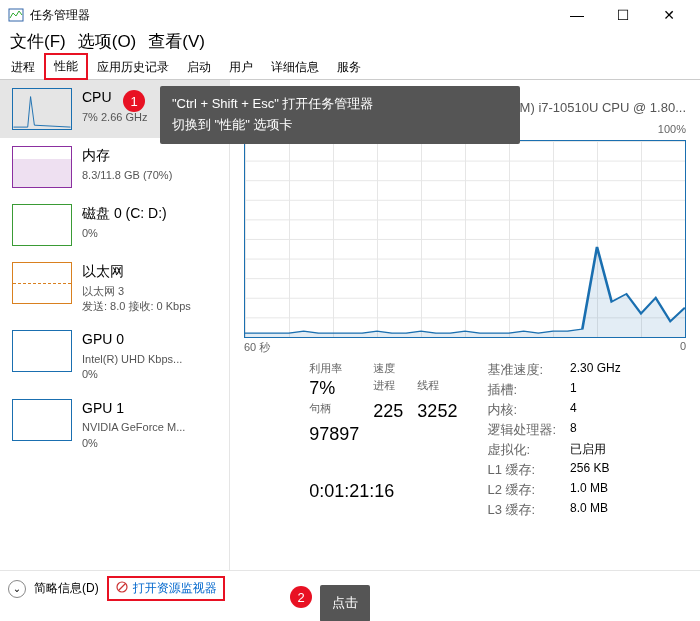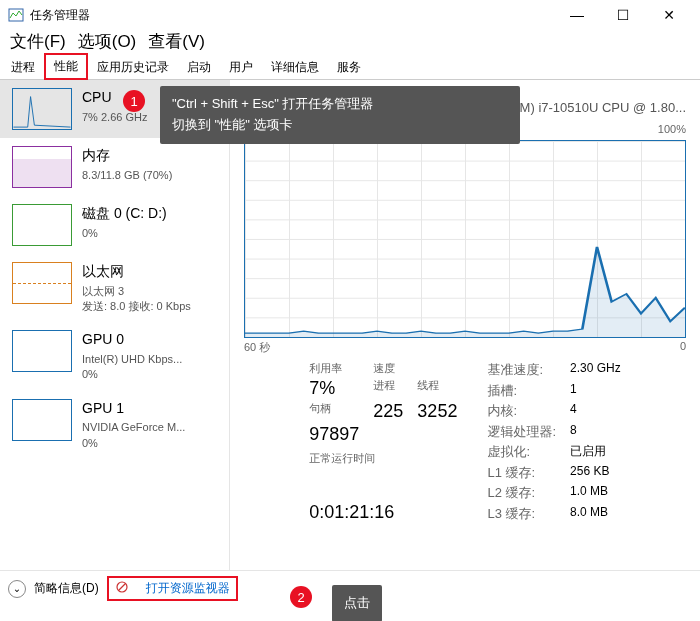--- a/index.html
+++ b/index.html
@@ -35,21 +35,21 @@
     .stats-col-l { display: grid; grid-template-columns: auto auto auto; column-gap: 14px; row-gap: 2px; }
     .sl { font-size: 11px; color: #666; }
     .sv { font-size: 18px; }
     .stats-col-r { display: grid; grid-template-columns: auto auto; column-gap: 14px; row-gap: 2px; font-size: 12px; }
     .rl { color: #666; font-size: 13px; }
     .uptime-block { margin-top: 6px; }
     .uptime-val { font-size: 18px; margin-top: 36px; }
     .bottombar { height: 36px; display: flex; align-items: center; padding: 0 8px; border-top: 1px solid #e5e5e5; gap: 8px; }
     .chevron { width: 18px; height: 18px; border: 1px solid #888; border-radius: 50%; display: flex; align-items: center; justify-content: center; font-size: 10px; }
     .brief { font-size: 12px; }
-    .open-resmon { font-size: 12px; color: #0066cc; display: flex; align-items: center; gap: 17px; padding: 2px 6px; }
+    .open-resmon { font-size: 12px; color: #0066cc; display: flex; align-items: center; gap: 4px; padding: 2px 6px; }
     .callout { position: absolute; background: #555; color: #fff; font-size: 13px; padding: 8px 12px; border-radius: 2px; z-index: 20; line-height: 1.6; }
     .callout-badge { position: absolute; width: 22px; height: 22px; border-radius: 50%; background: #e81123; color: #fff; font-size: 13px; display: flex; align-items: center; justify-content: center; z-index: 21; }
     svg.mini-line { position: absolute; left: 0; top: 0; width: 100%; height: 100%; }
   </style>
 </head>
 <body>
 
 <div class="titlebar">
   <span class="titlebar-icon">
     <svg viewBox="0 0 16 16">
@@ -167,21 +167,20 @@
           <span></span>
           <span class="sv">7%</span>
           <span class="sl">进程</span>
           <span class="sl">线程</span>
           <span class="sl">句柄</span>
           <span class="sv">225</span>
           <span class="sv">3252</span>
           <span class="sv">97897</span>
         </div>
         <div class="uptime-block">
-          <div class="sl">正常运行时间</div>
           <div class="uptime-val">0:01:21:16</div>
         </div>
       </div>
       <div class="stats-col-r">
         <span class="rl">基准速度:</span>
           <span>2.30 GHz</span>
         <span class="rl">插槽:</span>
           <span>1</span>
         <span class="rl">内核:</span>
           <span>4</span>
@@ -211,13 +210,13 @@
     <span>打开资源监视器</span>
   </span>
 </div>
 
 <div class="callout-badge" style="left:123px; top:90px">1</div>
 <div class="callout" style="left:160px; top:86px; width:360px">
   <div>"Ctrl + Shift + Esc" 打开任务管理器</div>
   <div>切换到 "性能" 选项卡</div>
 </div>
 <div class="callout-badge" style="left:290px; top:586px">2</div>
-<div class="callout" style="left:332px; top:585px">点击</div>
+<div class="callout" style="left:320px; top:585px">点击</div>
 
 </body></html>

